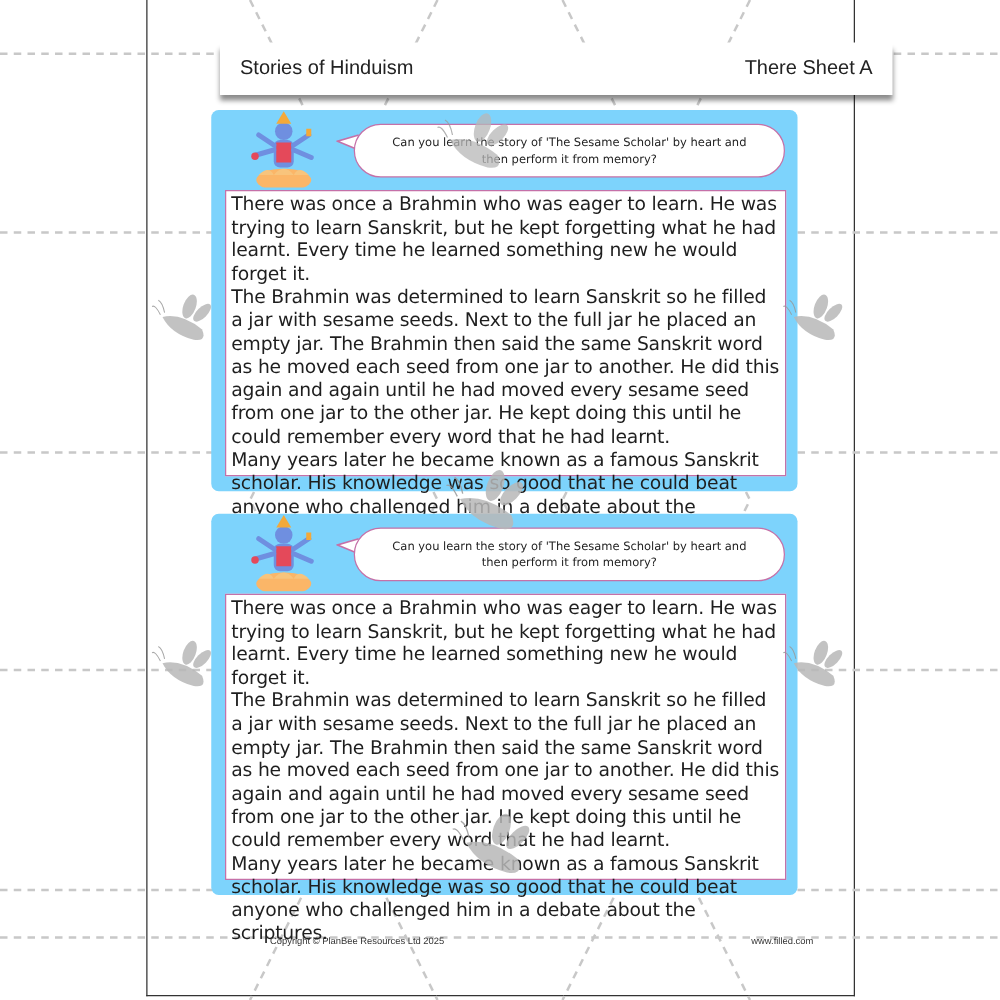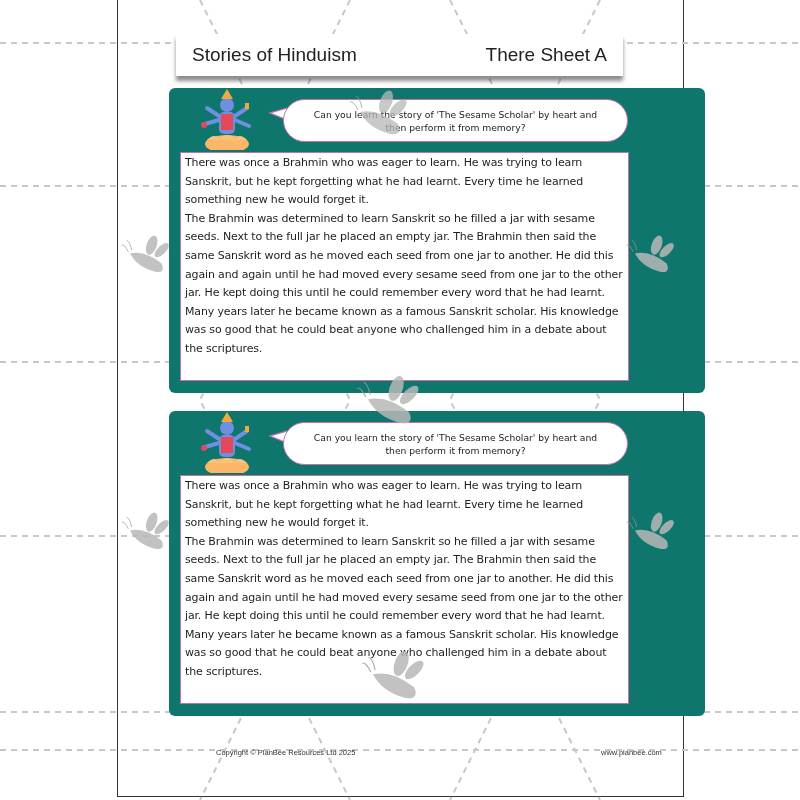--- a/index.html
+++ b/index.html
@@ -7,45 +7,45 @@
     width: 800px; height: 800px; background: #ffffff; position: relative; overflow: hidden;
     font-family: "DejaVu Sans", sans-serif;
   }
   .page {
     position: absolute; left: 117px; top: 0; width: 565px; height: 796px;
     border-left: 1.5px solid #333; border-right: 1.5px solid #333; border-bottom: 1.5px solid #333;
     background: #fff; overflow: hidden;
   }
   .bg-pattern { position: absolute; left: 0; top: 0; width: 800px; height: 800px; pointer-events: none; z-index: 0; }
   .header {
-    position: absolute; left: 176px; top: 34px; width: 447px; height: 42px;
+    position: absolute; left: 176px; top: 34px; width: 538px; height: 42px;
     background: #fff; box-shadow: 0 5px 4px rgba(0,0,0,0.45); z-index: 2;
     display: flex; align-items: center; justify-content: space-between; padding: 0 16px; box-sizing: border-box;
-    font-family: "Liberation Sans", sans-serif; font-size: 19px; color: #222;
+    font-family: "Liberation Sans", sans-serif; font-size: 16px; color: #222;
   }
   .card {
-    position: absolute; left: 169px; width: 536px; height: 305px;
-    background: #0f766e; border-radius: 6px; z-index: 1;
+    position: absolute; left: 169px; width: 469px; height: 305px;
+    background: #7dd3fc; border-radius: 6px; z-index: 1;
   }
   .card.c1 { top: 88px; }
   .card.c2 { top: 411px; }
   .figure { position: absolute; left: 28px; top: 0px; width: 60px; height: 62px; }
   .bubble {
     position: absolute; left: 114px; top: 11px; width: 345px; height: 43px;
     background: #fff; border: 1.3px solid #c571a8; border-radius: 22px; box-sizing: border-box;
     display: flex; align-items: center; justify-content: center; text-align: center;
     font-family: "DejaVu Sans", sans-serif; font-size: 9.2px; line-height: 13px; color: #222;
     padding: 0 18px;
   }
   .bubble-tail { position: absolute; left: 100px; top: 18px; width: 18px; height: 20px; }
   .textbox {
     position: absolute; left: 11px; top: 64px; width: 449px; height: 229px;
     background: #fff; border: 1.3px solid #c571a8; box-sizing: border-box;
     padding: 1px 4px 0 4px;
-    font-family: "DejaVu Sans", sans-serif; font-size: 11px; line-height: 18.6px; color: #1e1e1e;
+    font-family: "DejaVu Sans", sans-serif; font-size: 15px; line-height: 18.6px; color: #1e1e1e;
     letter-spacing: -0.15px;
   }
   .textbox p { margin: 0; }
   .footer {
     position: absolute; top: 748px; font-family: "Liberation Sans", sans-serif; font-size: 7.5px; color: #333; z-index: 2; padding-left: 44px;
   }
   .footer.left { left: 172px; }
   .footer.right { left: 557px; }
   .bee { position: absolute; z-index: 3; pointer-events: none; }
 </style>
@@ -167,13 +167,13 @@
   <path d="M12 22 Q30 18 50 34 Q55 46 42 44 Q20 38 12 22Z" fill="#b8b8b8"></path>
 </svg>
 <svg class="bee" style="left:625px;top:512px;width:50px;height:42px;opacity:0.85" viewBox="0 0 60 50">
   <path d="M10 20 Q5 10 2 12 M14 18 Q12 8 8 6" stroke="#999" stroke-width="1" fill="none"></path>
   <ellipse cx="38" cy="12" rx="6" ry="12" fill="#b8b8b8" transform="rotate(20 38 12)"></ellipse>
   <ellipse cx="50" cy="18" rx="5" ry="11" fill="#b8b8b8" transform="rotate(45 50 18)"></ellipse>
   <path d="M12 22 Q30 18 50 34 Q55 46 42 44 Q20 38 12 22Z" fill="#b8b8b8"></path>
 </svg>
 
 <div class="footer left">Copyright © PlanBee Resources Ltd 2025</div>
-<div class="footer right">www.planbee.com</div>
+<div class="footer right">www.filled.com</div>
 
 </body></html>

